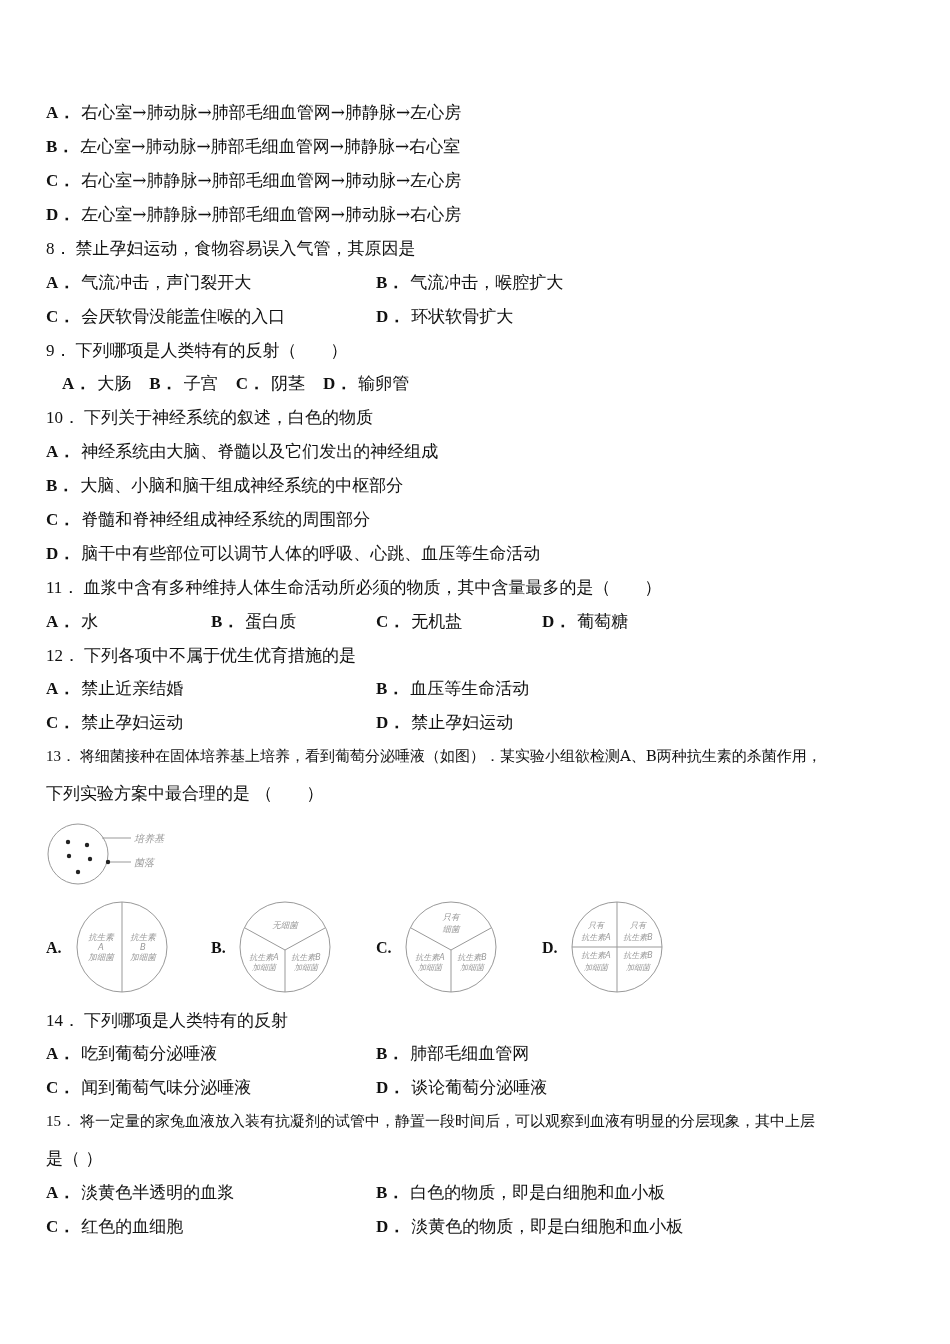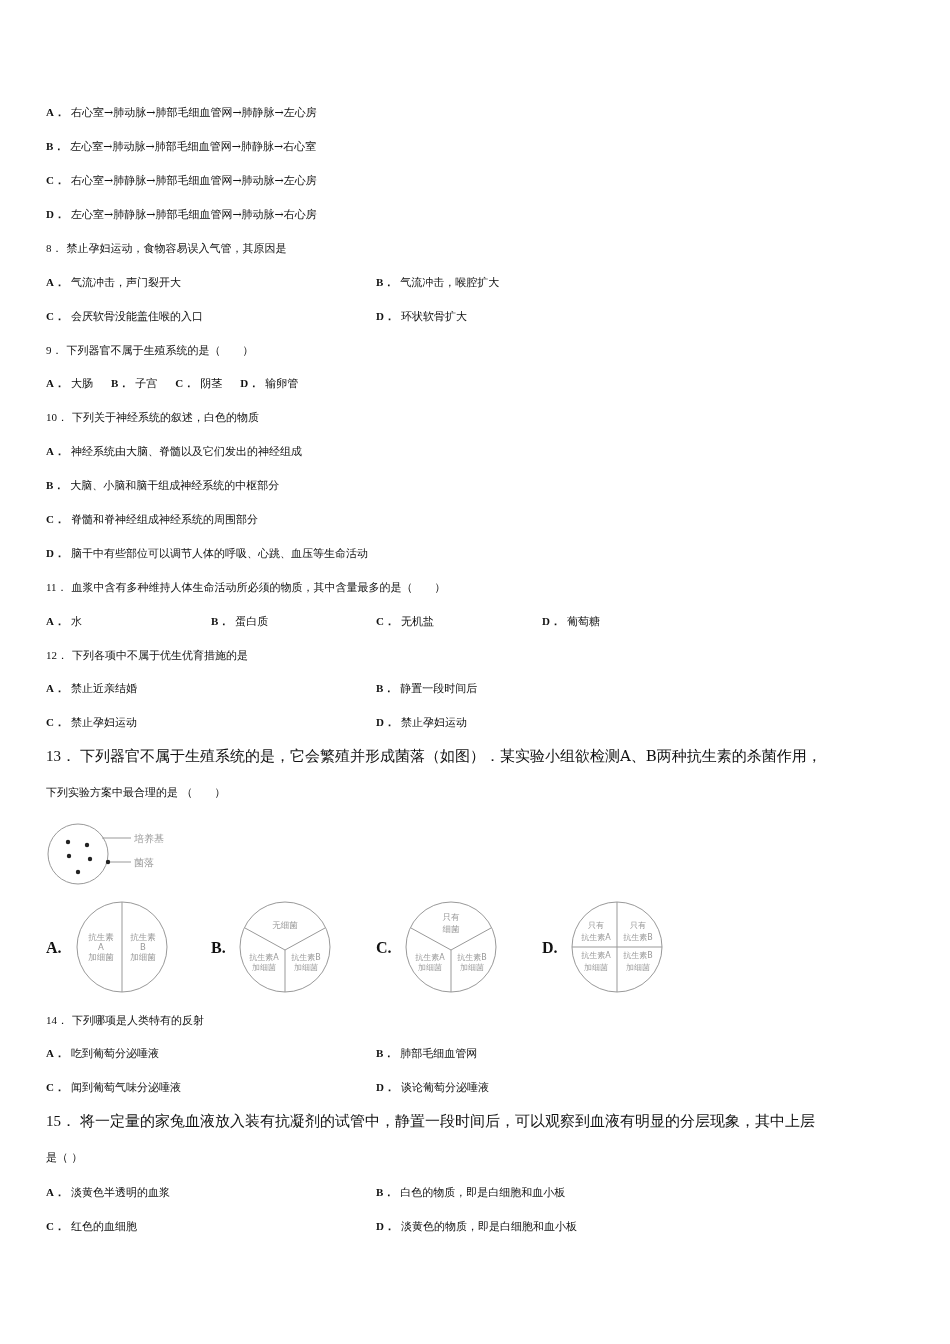--- a/index.html
+++ b/index.html
@@ -1,21 +1,21 @@
 <!DOCTYPE html>
 <html><head>
 <meta charset="utf-8">
 <style>
   html, body { margin: 0; padding: 0; background: #ffffff; }
   body { width: 950px; height: 1344px; position: relative; overflow: hidden;
          font-family: "DejaVu Serif", "Liberation Serif", serif; color: #111; }
-  .line { position: absolute; font-size: 11px; line-height: 20px; white-space: nowrap; }
+  .line { position: absolute; font-size: 17px; line-height: 20px; white-space: nowrap; }
   .opt-key { font-weight: bold; font-family: "Liberation Serif", "DejaVu Serif", serif; margin-right: 6px; }
   .qnum { font-family: "Liberation Serif", "DejaVu Serif", serif; margin-right: 4px; }
-  .fig { position: absolute; }
+  .fig { position: absolute; font-style: italic; }
   .fig svg text { font-family: "DejaVu Sans", sans-serif; fill: #999; }
   .fig-label { position: absolute; font-weight: bold; font-size: 16px; font-family: "Liberation Serif", serif; }
 </style>
 </head>
 <body>
 
 <div class="line" style="left:46px;top:102px">
   <span class="opt-key">A．</span><span>右心室→肺动脉→肺部毛细血管网→肺静脉→左心房</span>
 </div>
 <div class="line" style="left:46px;top:136px">
@@ -38,23 +38,23 @@
   <span class="opt-key">B．</span><span>气流冲击，喉腔扩大</span>
 </div>
 <div class="line" style="left:46px;top:306px">
   <span class="opt-key">C．</span><span>会厌软骨没能盖住喉的入口</span>
 </div>
 <div class="line" style="left:376px;top:306px">
   <span class="opt-key">D．</span><span>环状软骨扩大</span>
 </div>
 
 <div class="line" style="left:46px;top:340px">
-  <span class="qnum">9．</span><span>下列器官不属于生殖系统的是（　　）</span>
-</div>
-<div class="line" style="left:46px;top:373px">
+  <span class="qnum">9．</span><span>下列哪项是人类特有的反射（　　）</span>
+</div>
+<div class="line" style="left:62px;top:373px">
   <span class="opt-key">A．</span><span>大肠</span><span style="display:inline-block;width:18px"></span><span class="opt-key">B．</span><span>子宫</span><span style="display:inline-block;width:18px"></span><span class="opt-key">C．</span><span>阴茎</span><span style="display:inline-block;width:18px"></span><span class="opt-key">D．</span><span>输卵管</span>
 </div>
 
 <div class="line" style="left:46px;top:407px">
   <span class="qnum">10．</span><span>下列关于神经系统的叙述，白色的物质</span>
 </div>
 <div class="line" style="left:46px;top:441px">
   <span class="opt-key">A．</span><span>神经系统由大脑、脊髓以及它们发出的神经组成</span>
 </div>
 <div class="line" style="left:46px;top:475px">
@@ -83,31 +83,31 @@
   <span class="opt-key">D．</span><span>葡萄糖</span>
 </div>
 
 <div class="line" style="left:46px;top:645px">
   <span class="qnum">12．</span><span>下列各项中不属于优生优育措施的是</span>
 </div>
 <div class="line" style="left:46px;top:678px">
   <span class="opt-key">A．</span><span>禁止近亲结婚</span>
 </div>
 <div class="line" style="left:376px;top:678px">
-  <span class="opt-key">B．</span><span>静置一段时间后</span>
+  <span class="opt-key">B．</span><span>血压等生命活动</span>
 </div>
 <div class="line" style="left:46px;top:712px">
   <span class="opt-key">C．</span><span>禁止孕妇运动</span>
 </div>
 <div class="line" style="left:376px;top:712px">
   <span class="opt-key">D．</span><span>禁止孕妇运动</span>
 </div>
 
 <div class="line" style="left:46px;top:746px;font-size:15px">
-  <span class="qnum">13．</span><span>下列器官不属于生殖系统的是，它会繁殖并形成菌落（如图）．某实验小组欲检测A、B两种抗生素的杀菌作用，</span>
+  <span class="qnum">13．</span><span>将细菌接种在固体培养基上培养，看到葡萄分泌唾液（如图）．某实验小组欲检测A、B两种抗生素的杀菌作用，</span>
 </div>
 <div class="line" style="left:46px;top:783px">
   <span>下列实验方案中最合理的是 （　　）</span>
 </div>
 
 <div class="fig" style="left:46px;top:820px;width:130px;height:70px">
   <svg width="130" height="70" viewBox="0 0 130 70">
     <circle cx="32" cy="34" r="30" fill="none" stroke="#999" stroke-width="1"></circle>
     <circle cx="22" cy="22" r="2.2" fill="#222"></circle>
     <circle cx="41" cy="25" r="2.2" fill="#222"></circle>

